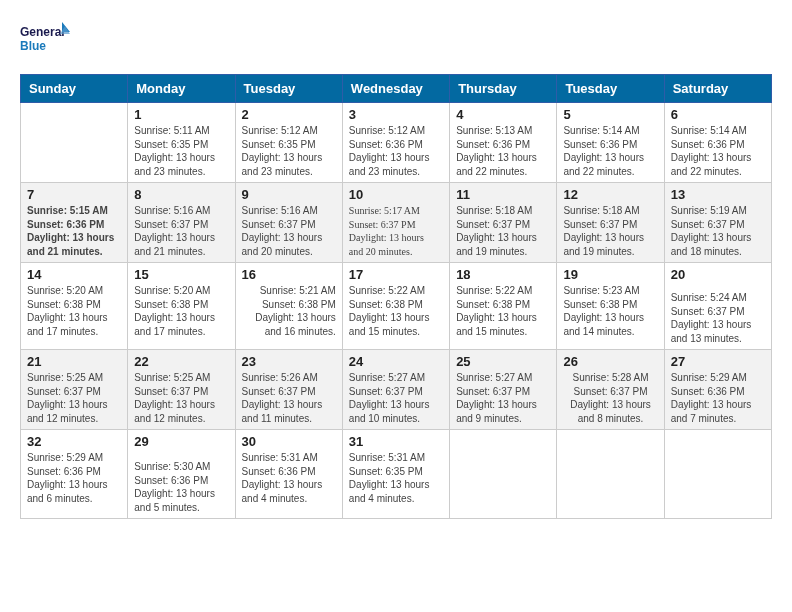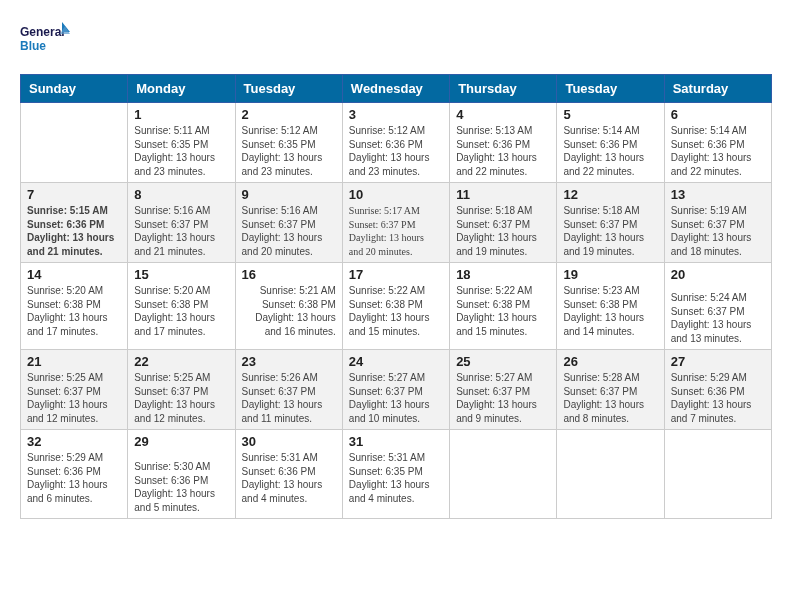--- a/index.html
+++ b/index.html
@@ -287,21 +287,21 @@
         </td>
         <td>
           <span class="day-number">25</span>
           <div class="day-info" style="white-space: pre-line;">Sunrise: 5:27 AM
 Sunset: 6:37 PM
 Daylight: 13 hours
 and 9 minutes.</div>
         </td>
         <td>
           <span class="day-number">26</span>
-          <div class="day-info" style="white-space: pre-line;">Sunrise: 5:28 AM
+          <div class="day-info" style="white-space: pre-line; text-align: center;">Sunrise: 5:28 AM
 Sunset: 6:37 PM
 Daylight: 13 hours
 and 8 minutes.</div>
         </td>
         <td>
           <span class="day-number">27</span>
           <div class="day-info" style="white-space: pre-line;">Sunrise: 5:29 AM
 Sunset: 6:36 PM
 Daylight: 13 hours
 and 7 minutes.</div>

